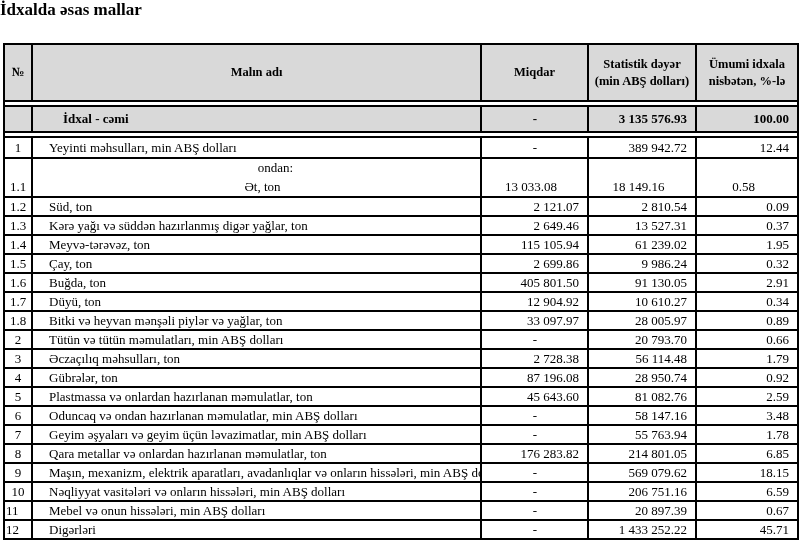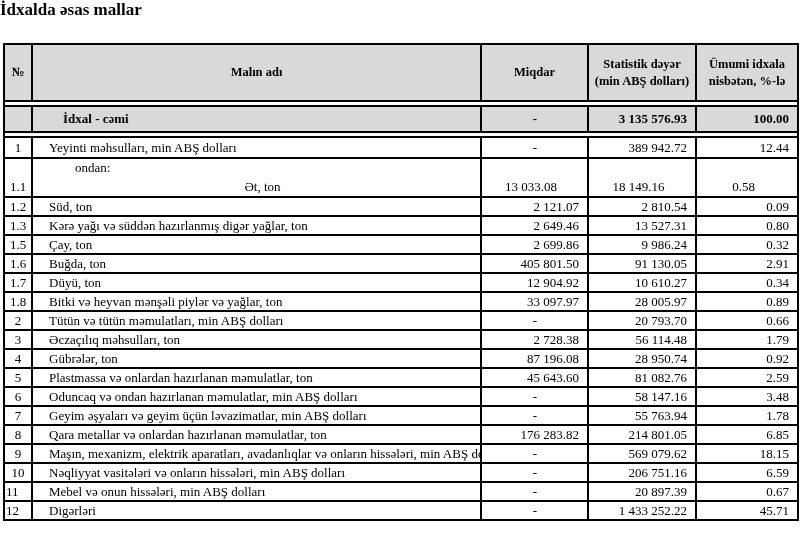--- a/index.html
+++ b/index.html
@@ -73,21 +73,21 @@
     padding-bottom: 0;
   }
   td.c-num   { text-align: center; font-size: 12.5px; padding: 0 1px; }
   td.c-num.num-right { text-align: right; padding-right: 14px; }
   td.c-name  { text-align: left; padding-left: 16px; padding-right: 4px; }
   td.c-qty, td.c-val, td.c-share { text-align: right; padding-right: 8px; }
   td.c-qty.dash { text-align: center; padding-right: 0; }
 
   tr.row-1 td { height: 19px; }
   tr.subhead td { border-bottom-style: hidden; height: 18px; }
-  tr.subhead td.c-name { padding-left: 42px; }
+  tr.subhead td.c-name { padding-left: 42px; text-align: center; }
   tr.after-subhead td { border-top-style: hidden; height: 19px; text-align: center; }
 </style>
 </head>
 <body>
 
 <div class="page-title">İdxalda əsas mallar</div>
 
 <table class="main">
   <colgroup>
     <col class="c0">
@@ -147,21 +147,28 @@
     <td class="c-name">Süd, ton</td>
     <td class="c-qty">2 121.07</td>
     <td class="c-val">2 810.54</td>
     <td class="c-share">0.09</td>
   </tr>
       <tr>
     <td class="c-num">1.3</td>
     <td class="c-name">Kərə yağı və süddən hazırlanmış digər yağlar, ton</td>
     <td class="c-qty">2 649.46</td>
     <td class="c-val">13 527.31</td>
-    <td class="c-share">0.80</td>
+    <td class="c-share">0.37</td>
+  </tr>
+      <tr>
+    <td class="c-num">1.4</td>
+    <td class="c-name">Meyvə-tərəvəz, ton</td>
+    <td class="c-qty">115 105.94</td>
+    <td class="c-val">61 239.02</td>
+    <td class="c-share">1.95</td>
   </tr>
       <tr>
     <td class="c-num">1.5</td>
     <td class="c-name">Çay, ton</td>
     <td class="c-qty">2 699.86</td>
     <td class="c-val">9 986.24</td>
     <td class="c-share">0.32</td>
   </tr>
       <tr>
     <td class="c-num">1.6</td>

